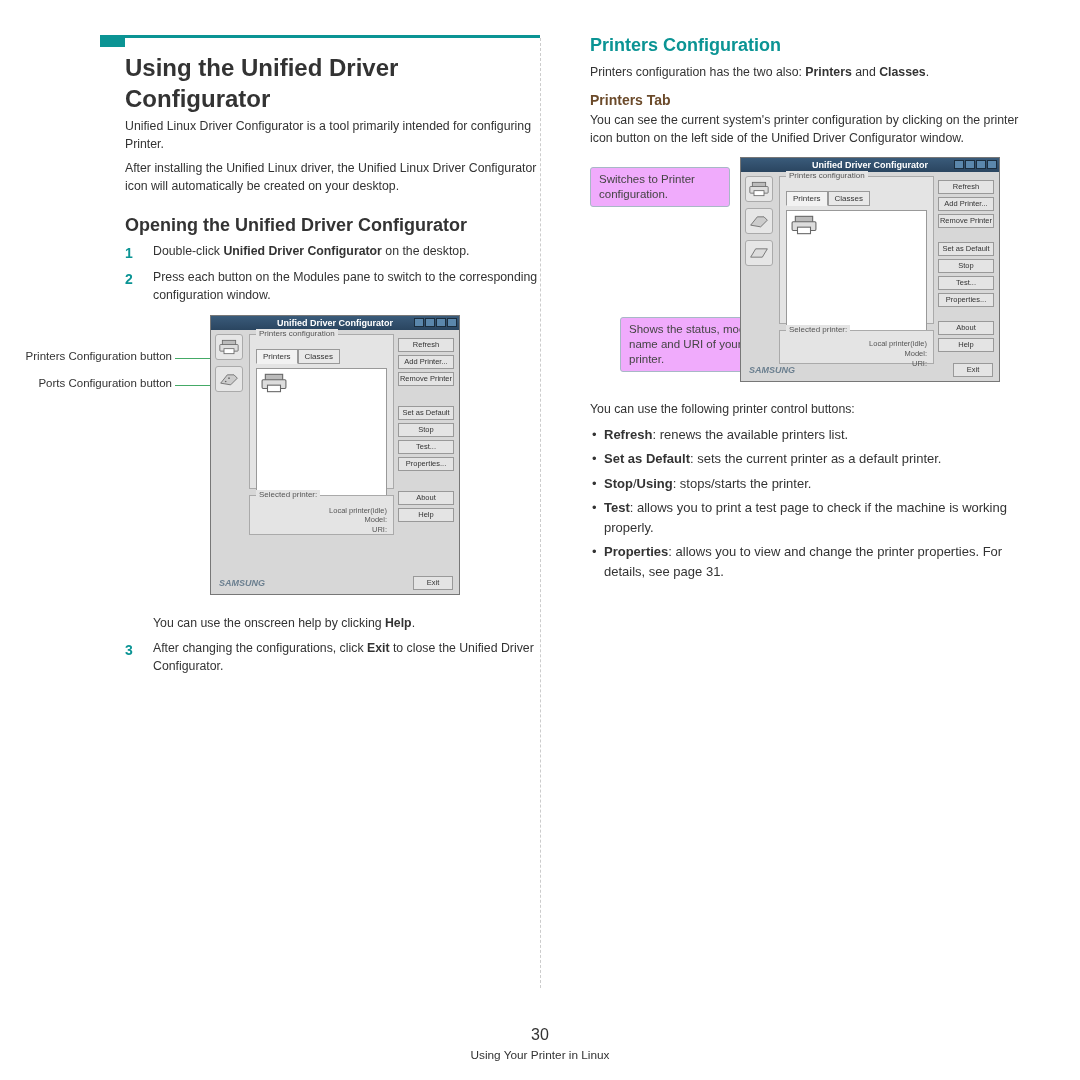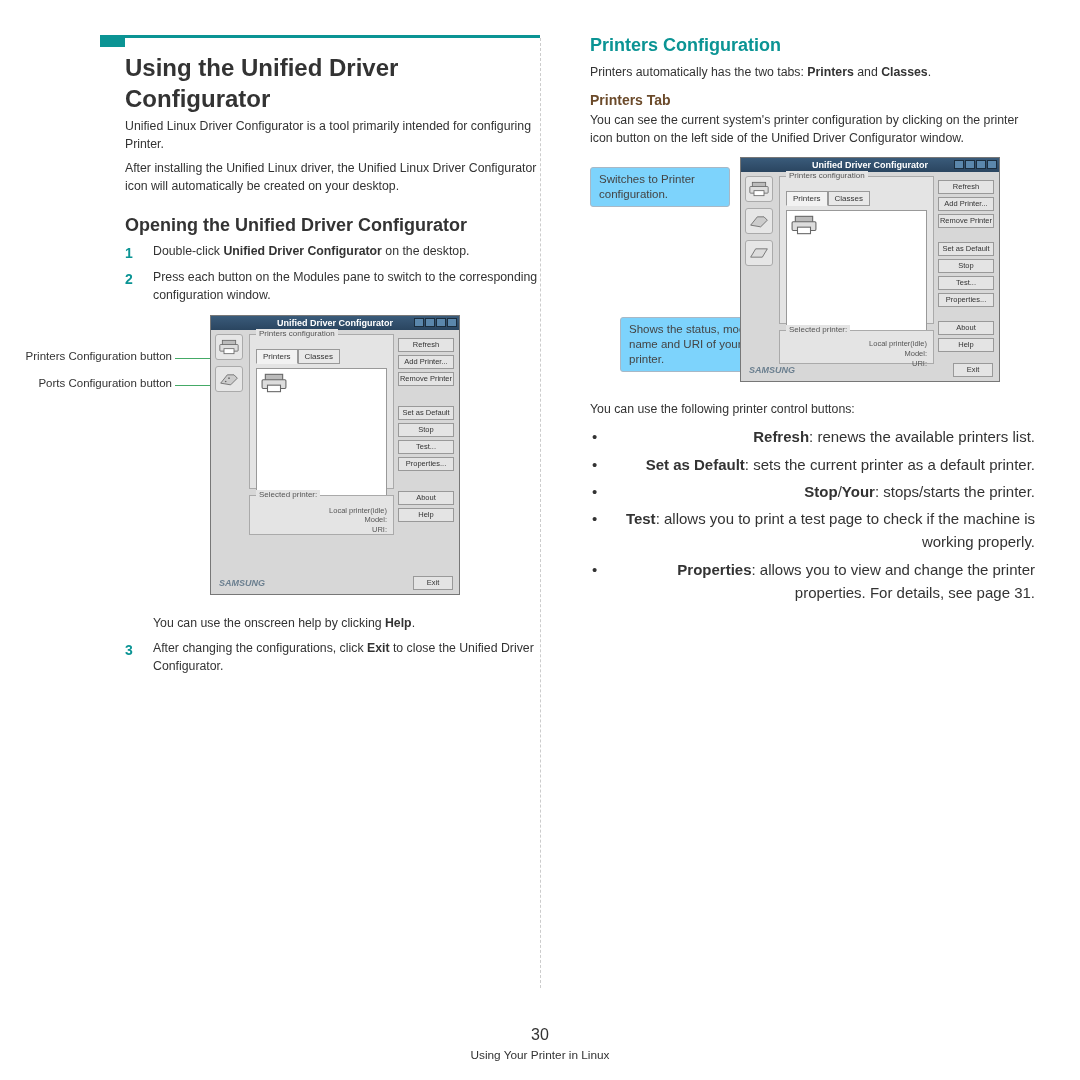--- a/index.html
+++ b/index.html
@@ -91,21 +91,21 @@
     left: 0;
     top: 0;
     font-size: 14px;
     font-weight: bold;
     color: #0b9494;
   }
   ol.steps p { margin-bottom: 5px; font-size: 12.3px; line-height: 1.45; }
   .b { font-weight: bold; }
 
   .annot-box {
-    background: #7dd3fc;
+    background: #f0abfc;
     border: 1px solid #a8b8c6;
     border-radius: 3px;
     padding: 4px 8px;
     font-size: 11.5px;
     color: #444;
     line-height: 1.3;
   }
 
   .figwrap1 {
     position: relative;
@@ -229,26 +229,25 @@
     left: 8px; right: 6px; bottom: 4px;
     display: flex;
     justify-content: space-between;
     align-items: center;
   }
   .footer .logo { font-size: 9px; font-style: italic; font-weight: bold; color: #6b7f8f;}
   .exitbtn { width: 40px; height: 14px;}
 
   ul.bullets { list-style: none; margin: 4px 0 0 0; }
   ul.bullets li {
-    font-size: 15px;
+    font-size: 13px;
     line-height: 1.55;
     padding-left: 14px;
     position: relative;
     margin-bottom: 4px;
-    text-align: right;
   }
   ul.bullets li::before {
     content: "•";
     position: absolute;
     left: 2px;
     top: 0;
     color: #333;
   }
 
   .figwrap2 {
@@ -382,21 +381,21 @@
           <span class="num">3</span>
           <p><span>After changing the configurations, click </span><span class="b">Exit</span><span> to close the Unified Driver Configurator.</span></p>
         </li>
       </ol>
     </div>
   </div>
 
   <div class="col col-right">
     <h2 class="teal">Printers Configuration</h2>
     <p class="body">
-      <span>Printers automatically has the two tabs: </span><span class="b">Printers</span><span> and </span><span class="b">Classes</span><span>.</span>
+      <span>Printers configuration has the two also: </span><span class="b">Printers</span><span> and </span><span class="b">Classes</span><span>.</span>
     </p>
     <h3 class="brown">Printers Tab</h3>
     <p class="body">You can see the current system's printer configuration by clicking on the printer icon button on the left side of the Unified Driver Configurator window.</p>
 
     <div class="figwrap2">
       <div class="annot-box" style="position:absolute;left:0;top:10px;width:140px;"><span>Switches to Printer configuration.</span></div>
       <div class="annot-box" style="position:absolute;left:195px;top:75px;width:125px;"><span>Shows all of the installed printer.</span></div>
       <div class="annot-box" style="position:absolute;left:30px;top:160px;width:150px;"><span>Shows the status, model name and URI of your printer.</span></div>
 
       <div class="appwin" style="left:150px;top:0;width:260px;height:225px;">
@@ -467,21 +466,21 @@
           <span class="logo">SAMSUNG</span>
           <div class="exitbtn">Exit</div>
         </div>
       </div>
     </div>
 
     <p class="body">You can use the following printer control buttons:</p>
     <ul class="bullets">
       <li><span class="b">Refresh</span><span>: renews the available printers list.</span></li>
       <li><span class="b">Set as Default</span><span>: sets the current printer as a default printer.</span></li>
-      <li><span class="b">Stop</span><span>/</span><span class="b">Your</span><span>: stops/starts the printer.</span></li>
+      <li><span class="b">Stop</span><span>/</span><span class="b">Using</span><span>: stops/starts the printer.</span></li>
       <li><span class="b">Test</span><span>: allows you to print a test page to check if the machine is working properly.</span></li>
       <li><span class="b">Properties</span><span>: allows you to view and change the printer properties. For details, see page 31.</span></li>
     </ul>
   </div>
 </div>
 
 <div class="pagefoot">
   <div class="pnum">30</div>
   <div class="ptxt">Using Your Printer in Linux</div>
 </div>

